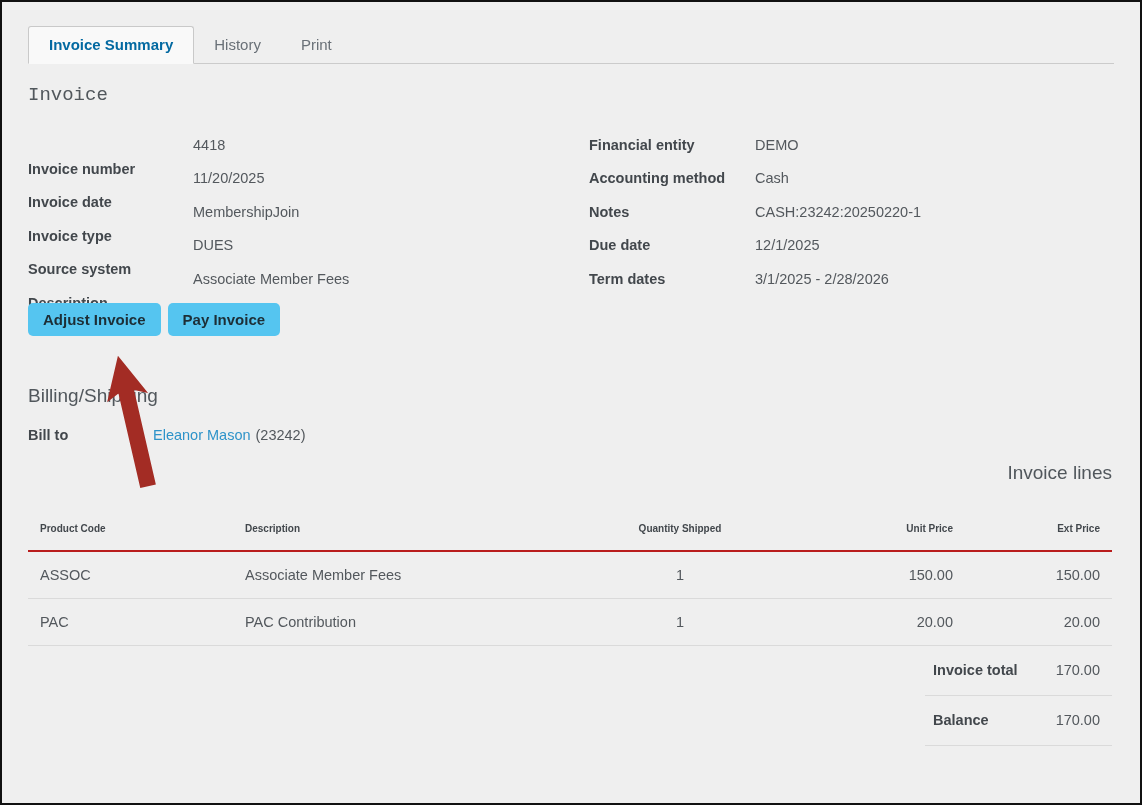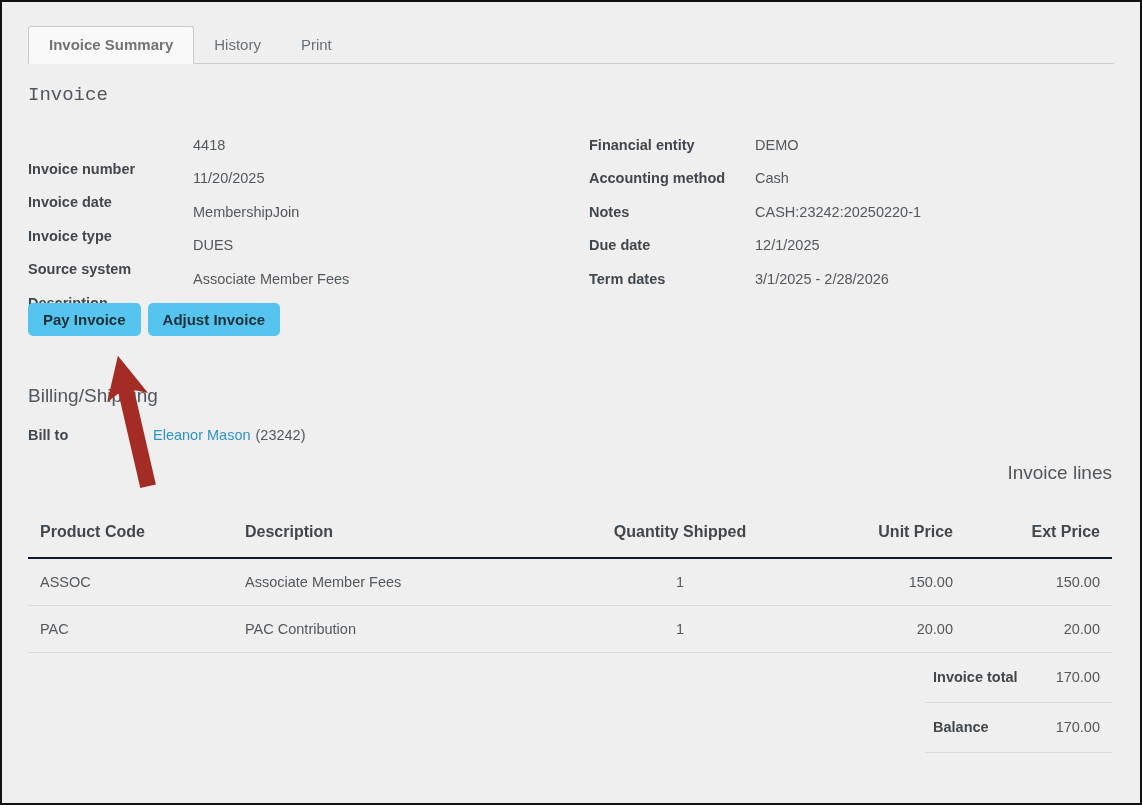--- a/index.html
+++ b/index.html
@@ -13,21 +13,21 @@
     border:2px solid #111111;background:#efefef;
     position:relative;overflow:hidden;
     font-family:"Liberation Sans",sans-serif;
     -webkit-font-smoothing:antialiased;
   }
   
   .tabs{display:flex;align-items:flex-end;margin:24px 26px 0 26px;border-bottom:1px solid #cbcbcb;}
   .tab{height:36px;line-height:36px;padding:0 20px;font-size:15px;color:#697077;cursor:pointer;white-space:nowrap;}
   .tab.active{
     background:#f9f9f9;border:1px solid #c9c9c9;border-bottom:1px solid #f9f9f9;
-    margin-bottom:-1px;border-radius:3px 3px 0 0;color:#737373;font-weight:700;
+    margin-bottom:-1px;border-radius:3px 3px 0 0;color:#0369a1;font-weight:700;
   }
   
   .content{margin:0 28px 0 26px;position:relative;}
   h2{font-size:19px;font-weight:400;color:#51575c;margin:0;line-height:22px;}
   .h-invoice{margin-top:20px;font-family:Liberation Mono, monospace;}
   .details{display:flex;margin-top:22px;}
   .dcol-left{width:561px;flex:none;}
   .dcol-right{flex:1;}
   .drow{display:flex;align-items:center;height:33.5px;font-size:14.5px;}
   .lbl{font-weight:700;color:#42474c;flex:none;}
@@ -43,21 +43,21 @@
   }
   
   .h-billing{margin-top:49px;}
   .billto{margin-top:18px;height:20px;}
   .billto .lbl{width:125px;}
   a.link{color:var(--link);text-decoration:none;cursor:pointer;}
   .suffix{margin-left:5px;color:#53585d;}
   .h-lines{margin-top:17px;text-align:right;}
   
   table.lines{width:100%;border-collapse:collapse;margin-top:31px;table-layout:fixed;}
-  .lines th{font-size:16px;font-weight:700;color:#42474c;text-align:left;padding:8px 0 16px 0;border-bottom:2px solid #0f172a;}
+  .lines th{font-size:10px;font-weight:700;color:#42474c;text-align:left;padding:8px 0 16px 0;border-bottom:2px solid #b91c1c;}
   .lines td{font-size:14.5px;color:#53585d;padding:0;height:46px;border-bottom:1px solid #dadada;}
   .lines th:first-child,.lines td:first-child{padding-left:12px;}
   .lines th:nth-child(3),.lines td:nth-child(3){text-align:center;}
   .lines th:nth-child(4),.lines td:nth-child(4){text-align:right;padding-right:13px;}
   .lines th:nth-child(5),.lines td:nth-child(5){text-align:right;padding-right:12px;}
   
   .totals{width:187px;margin-left:auto;}
   .trow{display:flex;justify-content:space-between;align-items:center;height:50px;border-bottom:1px solid #dadada;padding:0 12px 0 8px;font-size:14.5px;box-sizing:border-box;}
   
   .arrow-anno{
@@ -122,22 +122,22 @@
           <span class="val">12/1/2025</span>
         </div>
         <div class="drow">
           <span class="lbl">Term dates</span>
           <span class="val">3/1/2025 - 2/28/2026</span>
         </div>
       </div>
     </div>
 
     <div class="actions">
+      <button class="btn">Adjust Invoice</button>
       <button class="btn">Pay Invoice</button>
-      <button class="btn">Adjust Invoice</button>
     </div>
 
     <h2 class="h-billing">Billing/Shipping</h2>
 
     <div class="drow billto">
       <span class="lbl">Bill to</span>
       <span class="val">
         <a class="link">Eleanor Mason</a><span class="suffix">(23242)</span>
       </span>
     </div>

